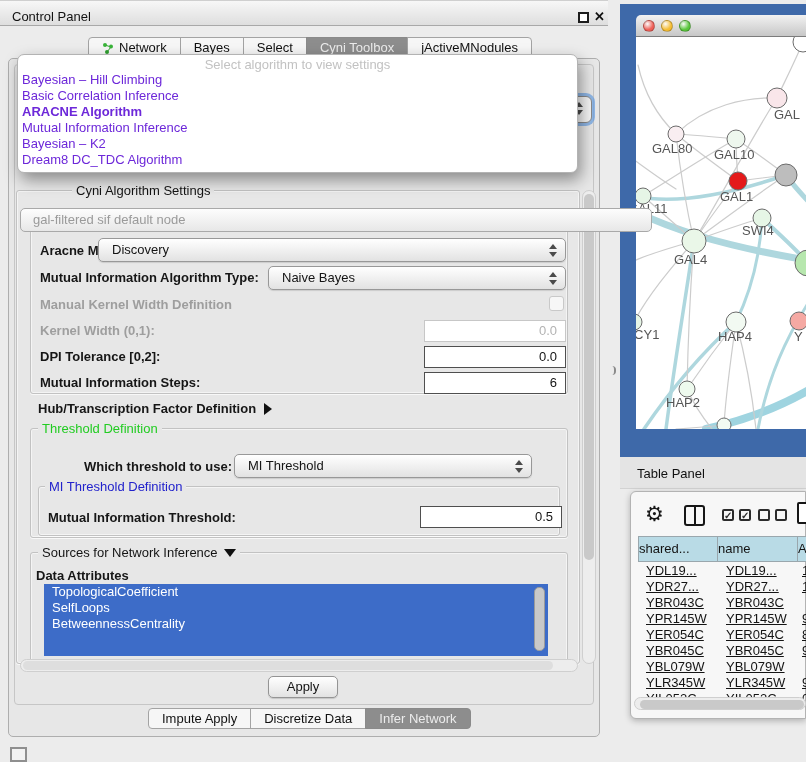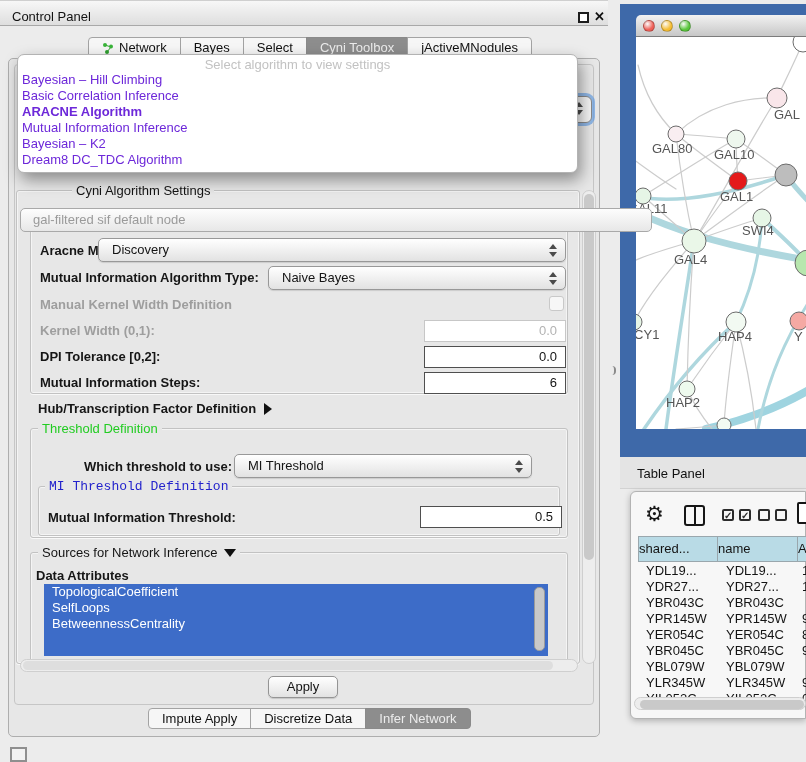--- a/index.html
+++ b/index.html
@@ -102,21 +102,21 @@
   #tp-split i { position:absolute; left:8px; top:0; width:2px; height:17px; background:#161616; }
   .cb { position:absolute; width:12px; height:12px; border:2px solid #2c2c2c; border-radius:2px;
         font-size:10px; line-height:9px; text-align:center; color:#2c2c2c; font-weight:bold; }
   #tp-doc { left:797px; top:502px; width:16px; height:22px; border:2px solid #161616; border-radius:2px; background:#fff; }
 
   #tbl-header { left:638px; top:536px; width:168px; height:26px; display:flex; overflow:hidden; }
   #tbl-header .hc { background:#b9dbe6; border:1px solid #9aa7ad; border-left:none; font-size:13px;
     line-height:24px; flex:none; }
   #tbl-header .hc:first-child { border-left:1px solid #9aa7ad; }
   #tbl-rows { left:638px; top:563px; width:168px; height:136px; overflow:hidden; font-size:13px; }
-  .trow { display:flex; height:16px; line-height:16px; }
+  .trow { display:flex; height:16px; line-height:16px;text-decoration:underline; }
   .trow span { flex:none; white-space:nowrap; overflow:hidden; }
   .trow .c1 { width:80px; padding-left:8px; }
   .trow .c2 { width:80px; padding-left:8px; }
   .trow .c3 { width:20px; padding-left:4px; }
 
   #splitter-mark { left:611px; top:366px; width:5px; height:9px; border-right:2px solid #8a8a8a; border-radius:0 4px 4px 0; }
   svg text { font-family:"Liberation Sans", sans-serif; }
 </style>
 </head>
 <body>
@@ -217,21 +217,21 @@
   <span class="gtitle" style="left:7px;color:#22cc22;">Threshold Definition</span>
 </div>
 <div class="lbl" style="left:84px;top:459px;">Which threshold to use:</div>
 <div class="combo" style="left:234px;top:454px;width:298px;">
   <span>MI Threshold</span>
   <span class="stepper">
       <i class="up"></i>
       <i class="dn"></i>
     </span>
 </div>
-<div class="abs group" style="left:38px;top:486px;width:522px;height:50px;font-family:Liberation Mono, monospace;">
+<div class="abs group" style="left:38px;top:486px;width:522px;height:50px;">
   <span class="gtitle" style="left:6px;color:#2222cc;">MI Threshold Definition</span>
 </div>
 <div class="lbl" style="left:48px;top:510px;">Mutual Information Threshold:</div>
 <div class="field" style="left:420px;top:506px;width:142px;">0.5</div>
 
 <div class="abs group" style="left:30px;top:552px;width:538px;height:112px;">
   <span class="gtitle" style="left:7px;color:#141414;"><span>Sources for Network Inference</span><span class="tri-down"></span></span>
 </div>
 <div class="lbl" style="left:36px;top:568px;">Data Attributes</div>
 <div class="abs" id="attr-list" style="background: rgb(61, 108, 200);">

